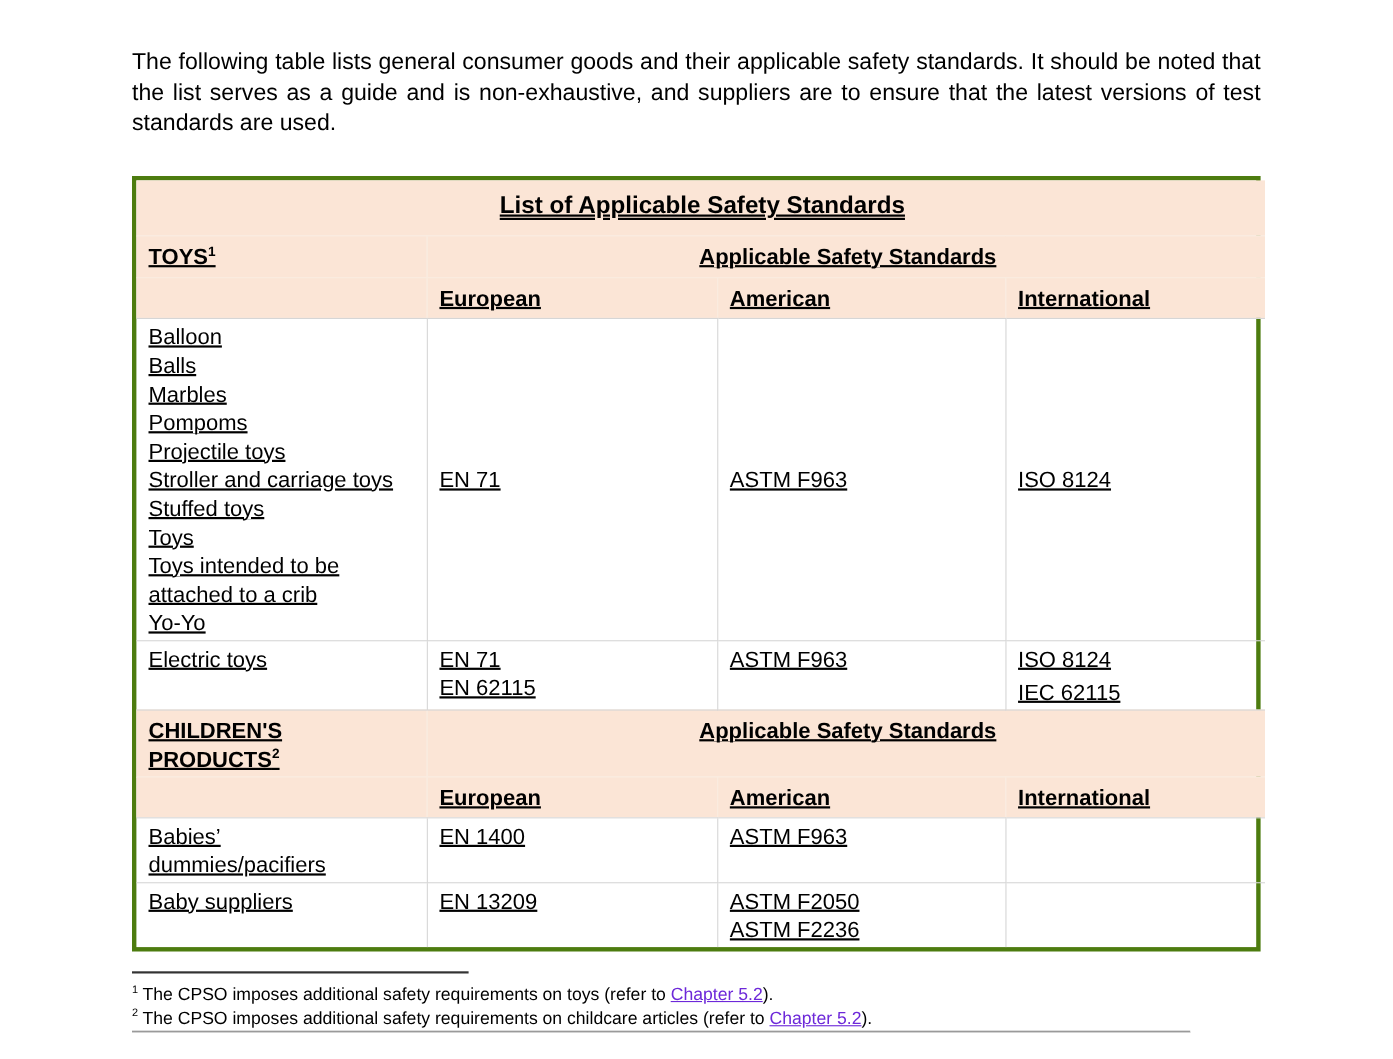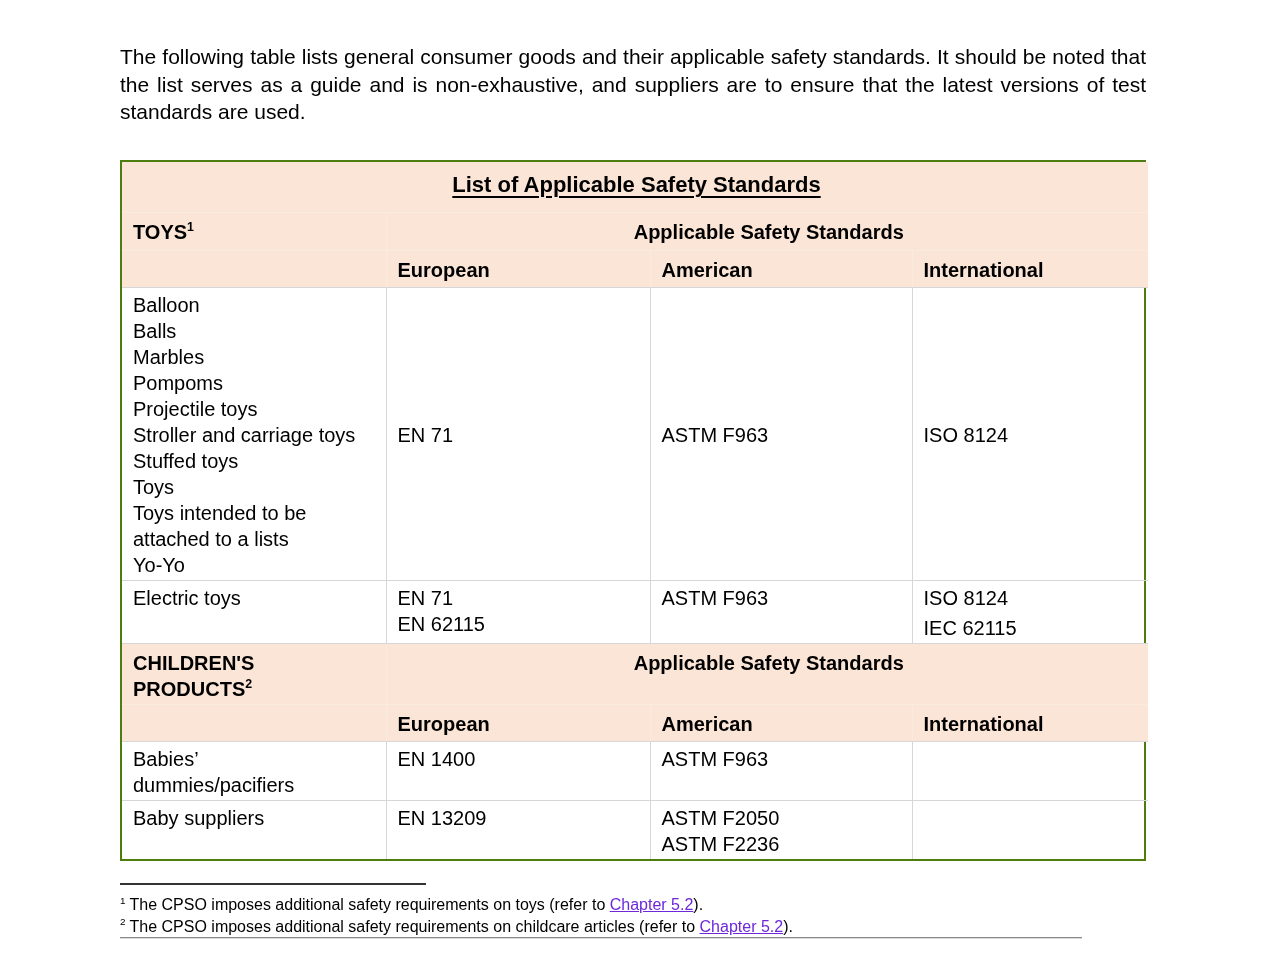--- a/index.html
+++ b/index.html
@@ -11,21 +11,21 @@
   }
   .page { position: relative; width: 1266px; height: 963px; background: #ffffff; overflow: hidden; }
 
   .intro {
     position: absolute; left: 120px; top: 43px; width: 1026px;
     font-size: 21px; line-height: 27.5px; text-align: justify; margin: 0;
   }
 
   .tbl-wrap {
     position: absolute; left: 120px; top: 160px; width: 1026px;
-    border: 2px solid #4d7c0f; background: #ffffff;
+    border: 4px solid #4d7c0f; background: #ffffff; text-decoration: underline;
   }
   table { width: 100%; border-collapse: collapse; table-layout: fixed; }
   td {
     font-size: 20px; line-height: 26px; vertical-align: top;
     padding: 4px 8px 2px 11px;
     border-right: 1px solid #d6d6d6; border-bottom: 1px solid #d6d6d6;
     word-wrap: break-word;
   }
   td:last-child { border-right: none; }
   tr:last-child td { border-bottom: none; }
@@ -98,21 +98,21 @@
           <td>
             <div>Balloon</div>
             <div>Balls</div>
             <div>Marbles</div>
             <div>Pompoms</div>
             <div>Projectile toys</div>
             <div>Stroller and carriage toys</div>
             <div>Stuffed toys</div>
             <div>Toys</div>
             <div>Toys intended to be</div>
-            <div>attached to a lists</div>
+            <div>attached to a crib</div>
             <div>Yo-Yo</div>
           </td>
           <td class="std-mid">
             <div>EN 71</div>
           </td>
           <td class="std-mid">
             <div>ASTM F963</div>
           </td>
           <td class="std-mid">
             <div>ISO 8124</div>

